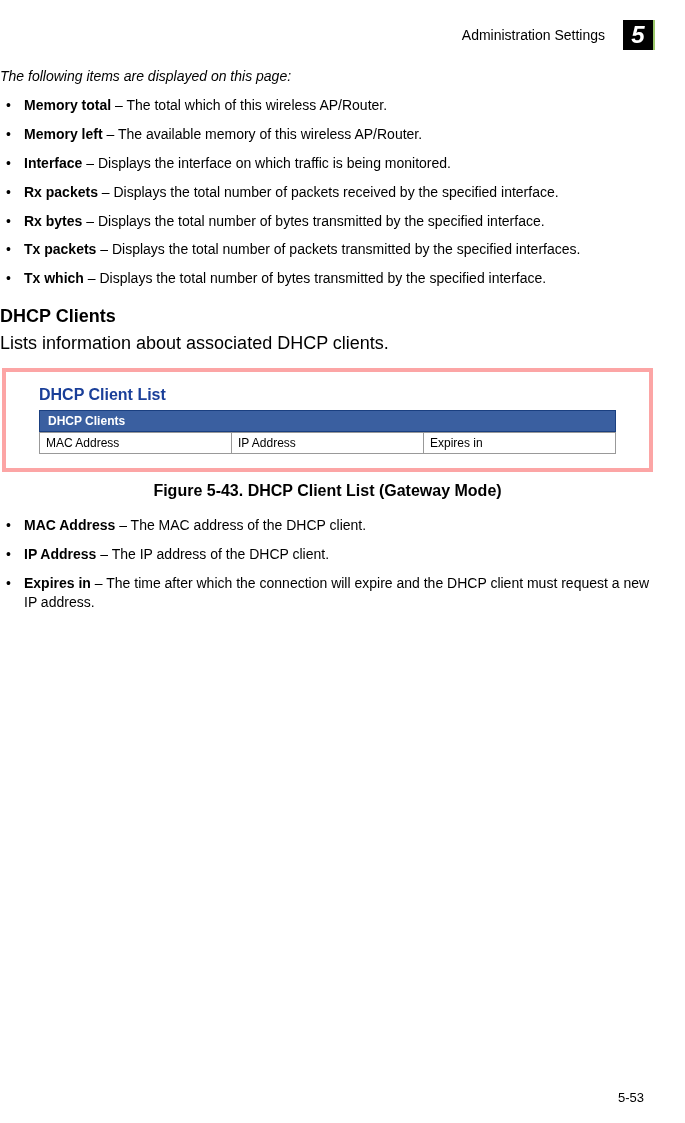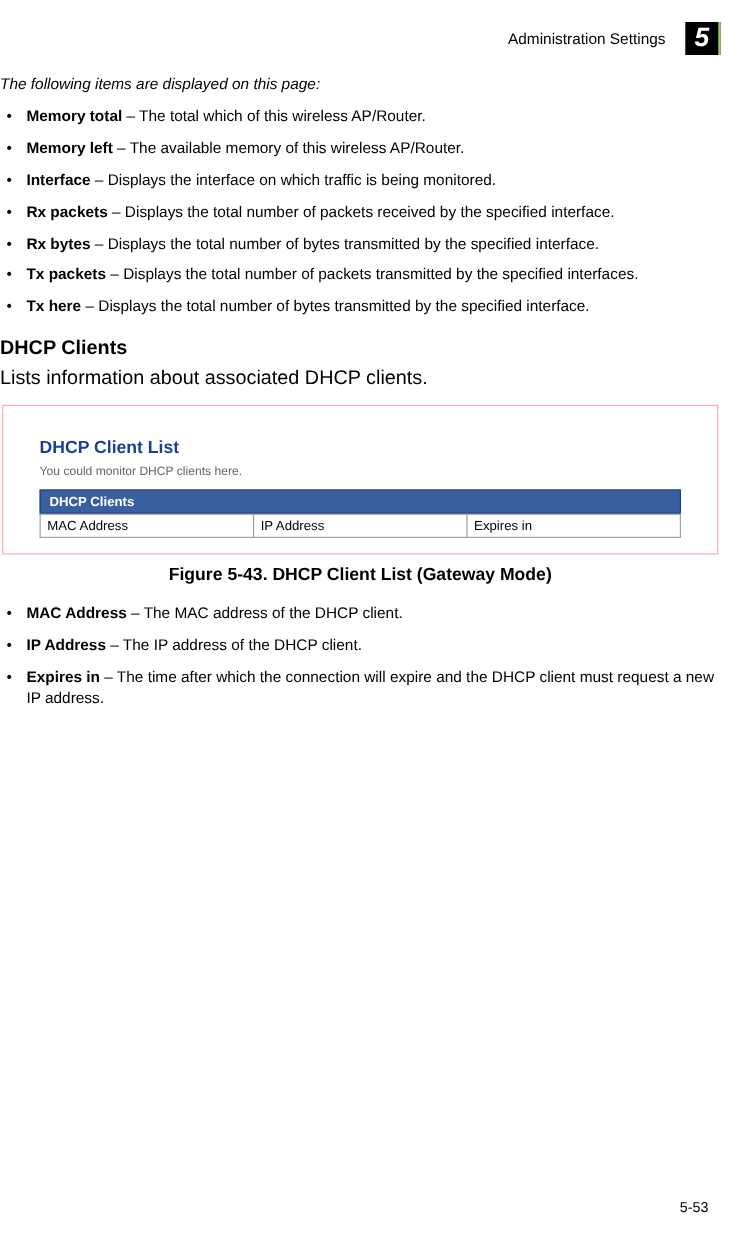--- a/index.html
+++ b/index.html
@@ -61,22 +61,22 @@
     h2.section {
       font-size: 18px;
       font-weight: bold;
       margin: 10px 0 6px 0;
     }
     .section-desc {
       font-size: 18px;
       margin-bottom: 14px;
     }
     .screenshot-outer {
-      border: 1px solid #fca5a5;
-      padding: 24px 8px 14px 8px;
+      border: 4px solid #fca5a5;
+      padding: 8px 8px 14px 8px;
       margin: 0 2px 10px 2px;
     }
     .screenshot-inner {
       padding: 6px 25px 0 25px;
       font-family: Arial, sans-serif;
     }
     .shot-title {
       color: #1a3f99;
       font-weight: bold;
       font-size: 16px;
@@ -149,31 +149,30 @@
   <li>
       <span class="dot">•</span>
       <span class="content"><span class="term">Rx bytes</span><span> – Displays the total number of bytes transmitted by the specified interface.</span></span>
     </li>
   <li>
       <span class="dot">•</span>
       <span class="content"><span class="term">Tx packets</span><span> – Displays the total number of packets transmitted by the specified interfaces.</span></span>
     </li>
   <li>
       <span class="dot">•</span>
-      <span class="content"><span class="term">Tx here</span><span> – Displays the total number of bytes transmitted by the specified interface.</span></span>
+      <span class="content"><span class="term">Tx which</span><span> – Displays the total number of bytes transmitted by the specified interface.</span></span>
     </li>
 </ul>
 
 <h2 class="section">DHCP Clients</h2>
 <p class="section-desc">Lists information about associated DHCP clients.</p>
 
 <div class="screenshot-outer">
   <div class="screenshot-inner">
     <div class="shot-title">DHCP Client List</div>
-    <div class="shot-sub">You could monitor DHCP clients here.</div>
     <div class="shot-bar">DHCP Clients</div>
     <table class="shot-table">
       <tbody>
           <tr>
         <td>MAC Address</td>
         <td>IP Address</td>
         <td>Expires in</td>
       </tr>
     </tbody>
       </table>

